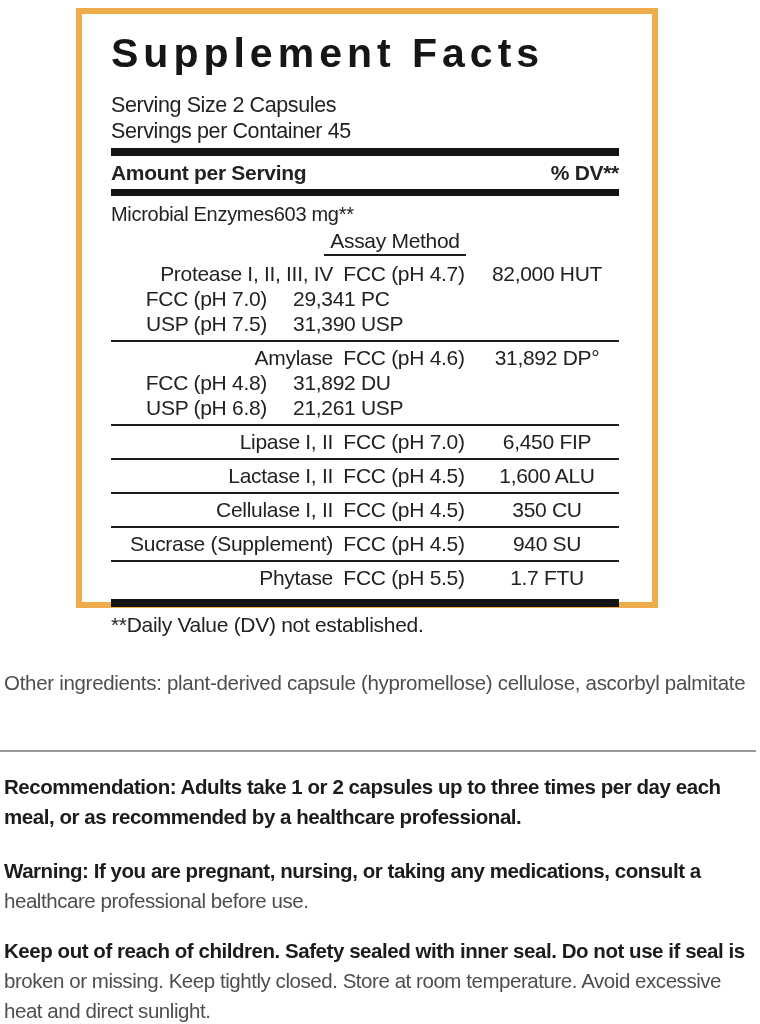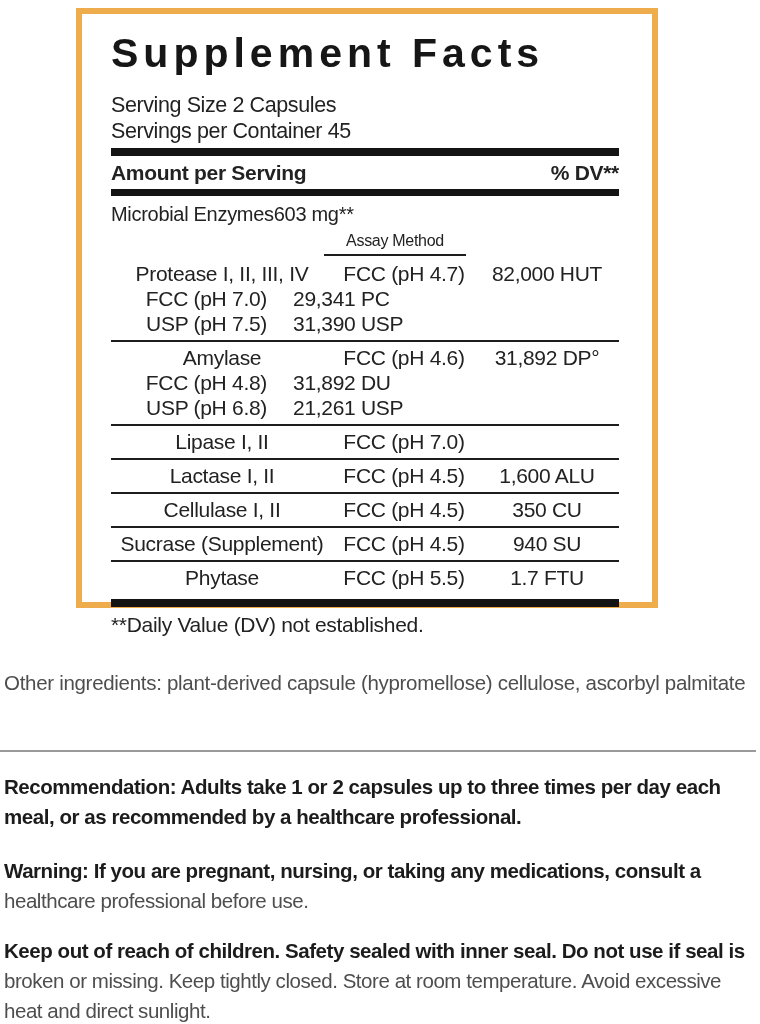--- a/index.html
+++ b/index.html
@@ -15,29 +15,29 @@
   .serving-row { display:flex; justify-content:space-between; margin-top:16px;
     font-size:21.5px; line-height:26px; letter-spacing:-0.4px;flex-direction:column; }
   .bar-thick { height:8px; background:#141414; margin-top:4px; }
   .header-row { display:flex; justify-content:space-between; font-weight:bold;
     font-size:21px; line-height:24px; padding:5px 0 4px; letter-spacing:-0.3px; }
   .bar-mid { height:7px; background:#141414; }
 
   .micro-row { display:flex; justify-content:flex-start; font-size:20px;
     line-height:24px; padding-top:6px; letter-spacing:-0.3px; }
   .assay-head { width:142px; margin-left:213px; text-align:center;
-    font-size:16px; line-height:25px; margin-top:2px; padding-bottom:1px;
+    font-size:21px; line-height:25px; margin-top:2px; padding-bottom:1px;
     border-bottom:2px solid #1d1d1d; white-space:nowrap; letter-spacing:-0.3px; }
 
   .enzyme-table { margin-top:2px; }
   .enzyme-block { padding:3px 0 4px; }
   .enzyme-block + .enzyme-block { border-top:2px solid #1d1d1d; }
   .erow { display:grid; grid-template-columns:222px 142px 1fr;
     align-items:baseline; font-size:21px; line-height:25px; letter-spacing:-0.3px; }
-  .erow .name { text-align:center; white-space:nowrap; }
+  .erow .name { text-align:right; white-space:nowrap; }
   .erow .method { text-align:center; white-space:nowrap; }
   .erow .amount { text-align:center; white-space:nowrap; }
   .subrow { display:flex; padding-left:28px; font-size:21px; line-height:25px;
     letter-spacing:-0.3px; }
   .subrow .smethod { width:128px; text-align:right; white-space:nowrap; }
   .subrow .samount { margin-left:26px; white-space:nowrap; }
 
   .bar-bottom { height:8px; background:#141414; margin-top:5px; }
   .footnote { font-size:21px; line-height:26px; padding-top:5px; letter-spacing:-0.3px; }
 
@@ -114,20 +114,21 @@
         <div class="subrow">
           <span class="smethod">USP (pH 6.8)</span>
           <span class="samount">21,261 USP</span>
         </div>
       </div>
 
       <div class="enzyme-block">
         <div class="erow">
           <span class="name">Lipase I, II</span>
           <span class="method">FCC (pH 7.0)</span>
+          <span class="amount">6,450 FIP</span>
         </div>
       </div>
 
       <div class="enzyme-block">
         <div class="erow">
           <span class="name">Lactase I, II</span>
           <span class="method">FCC (pH 4.5)</span>
           <span class="amount">1,600 ALU</span>
         </div>
       </div>

